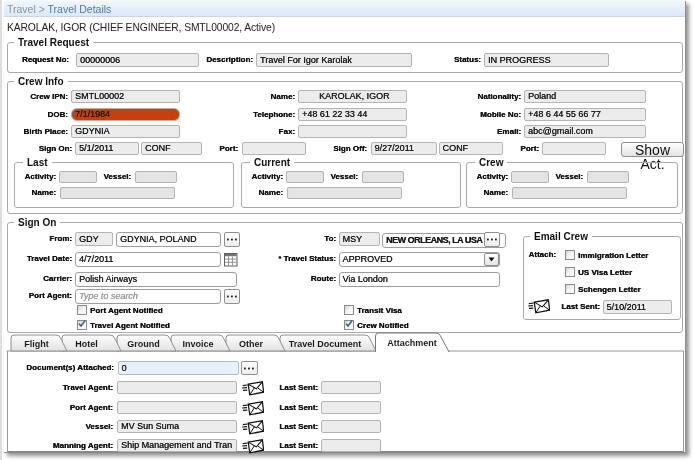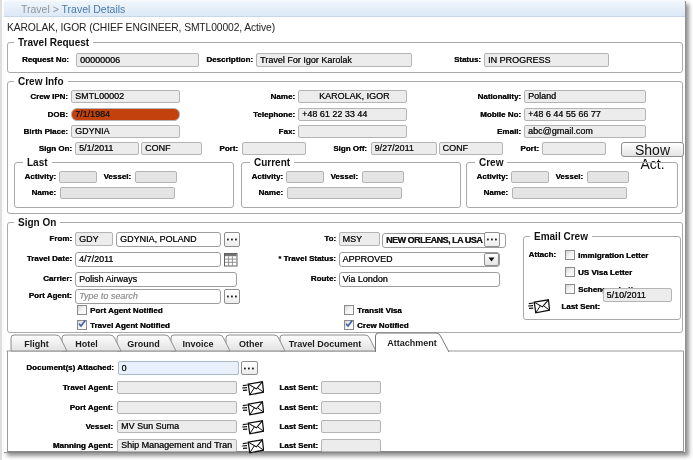--- a/index.html
+++ b/index.html
@@ -4,21 +4,21 @@
 * { margin:0; padding:0; box-sizing:border-box; }
 html,body { width:693px; height:460px; background:#fff; overflow:hidden; position:relative;
   font-family:"Liberation Sans", sans-serif; }
 .abs { position:absolute; }
 .panel { position:absolute; left:4px; top:1px; width:682px; height:452px; background:#fff;
   border-right:1px solid #909090; border-bottom:1px solid #909090;
   box-shadow:3px 3px 4px rgba(40,40,40,.5); }
 .lstrip { position:absolute; left:0; top:0; width:2px; height:460px; background:#dedede; }
 .hdr { position:absolute; left:4px; top:1px; width:681px; height:16px;
   background:linear-gradient(#f0f6fc,#dbe8f6); border-bottom:1px solid #c9d6e5;
-  font-size:10.5px; line-height:16px; padding-left:17px; color:#8f9499; }
+  font-size:10.5px; line-height:16px; padding-left:3px; color:#8f9499; }
 .hdr b { color:#4a7aa6; font-weight:normal; }
 .who { position:absolute; left:7px; top:21.5px; font-size:10.3px; letter-spacing:-0.1px; color:#222; }
 .fs { position:absolute; border:1px solid #aaa; border-radius:3px; }
 .leg { position:absolute; background:#fff; padding:0 4px; font-size:10px; font-weight:bold; color:#111; line-height:12px;}
 .lbl { position:absolute; font-size:8px; font-weight:bold; color:#111; white-space:nowrap; text-shadow:0.3px 0 0 #111; }
 .inp { position:absolute; border:1px solid #b4b4b4; border-radius:2px; font-size:9px;
   padding:0 3px; white-space:nowrap; overflow:hidden; text-shadow:0.25px 0 0 currentColor; }
 .inp.w { background:#fff; border-color:#9d9d9d; border-radius:3px; color:#1a1a1a; }
 .btn { position:absolute; background:linear-gradient(#fff,#e3e3e3); border:1px solid #8f8f8f;
   border-radius:2px; font-size:8px; font-weight:bold; color:#111; text-align:center; }
@@ -177,21 +177,21 @@
 <g stroke="#111" fill="none">
 <path d="M0.8 4.6 L5.6 4.0" stroke-width="1.25"></path>
 <path d="M0.2 7.0 L5.0 6.6" stroke-width="1.25"></path>
 <path d="M1.0 9.4 L5.2 9.1" stroke-width="1.25"></path>
 <path d="M6.2 3.1 L20.4 0.8 L21.6 11.2 L7.8 13.8 Z" fill="#fff" stroke-width="1.25"></path>
 <path d="M6.2 3.1 L14.4 7.9 L20.4 0.8" stroke-width="1.1"></path>
 <path d="M7.8 13.8 L12.4 6.7 M21.6 11.2 L16.0 7.2" stroke-width="1.0"></path>
 </g>
   </svg>
 <div class="lbl" style="right:93px;top:300px;height:14px;line-height:14px">Last Sent:</div>
-<div class="inp" style="left:602.5px;top:288px;width:69px;height:14px;line-height:12px;background:#ececec;color:#1a1a1a;">5/10/2011</div>
+<div class="inp" style="left:602.5px;top:300px;width:69px;height:14px;line-height:12px;background:#ececec;color:#1a1a1a;">5/10/2011</div>
 <svg class="abs" style="left:0;top:331px" width="693" height="23" viewBox="0 0 693 23">
     <defs>
       <linearGradient id="tg" x1="0" y1="0" x2="0" y2="1">
         <stop offset="0" stop-color="#fdfdfd"></stop>
         <stop offset="1" stop-color="#e2e2e2"></stop>
       </linearGradient>
     </defs>
     <path d="M6.5 20 H683.5" stroke="#999" stroke-width="1" fill="none"></path>
     <path d="M280 20 V7 Q280 4 283 4 H365 Q368.5 4 369.5 7 L376 20 Z" fill="url(#tg)" stroke="#8e8e8e" stroke-width="1"></path>
     <text class="tabtxt" x="325" y="15.5">Travel Document</text>

